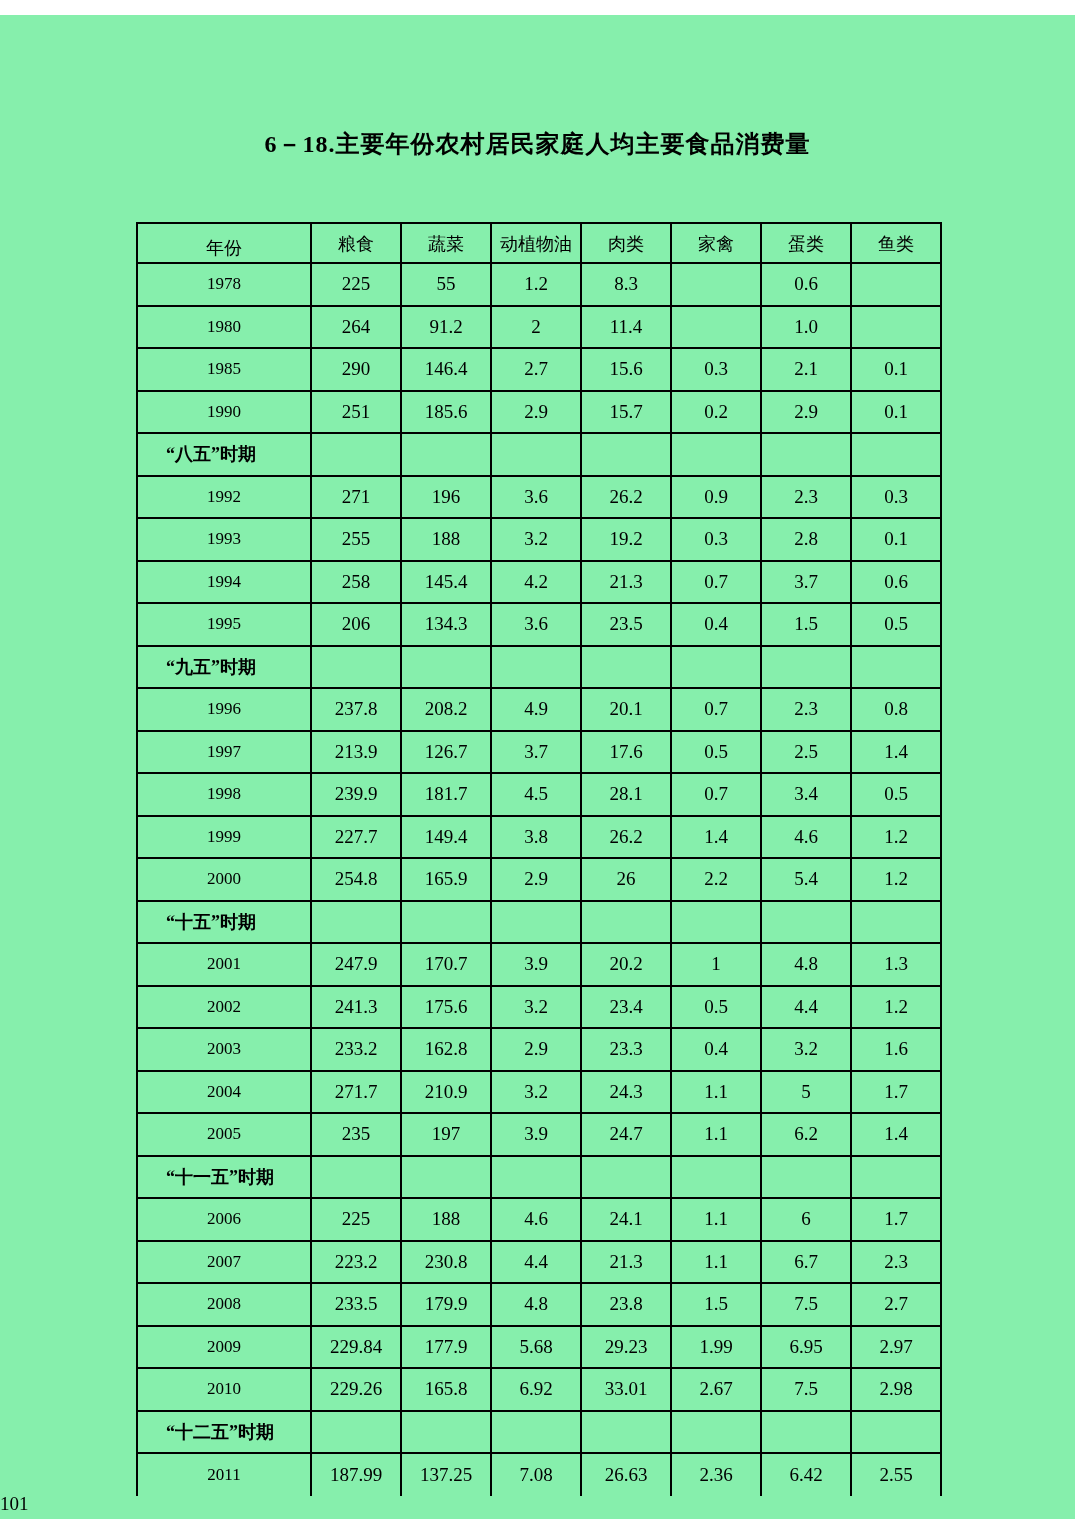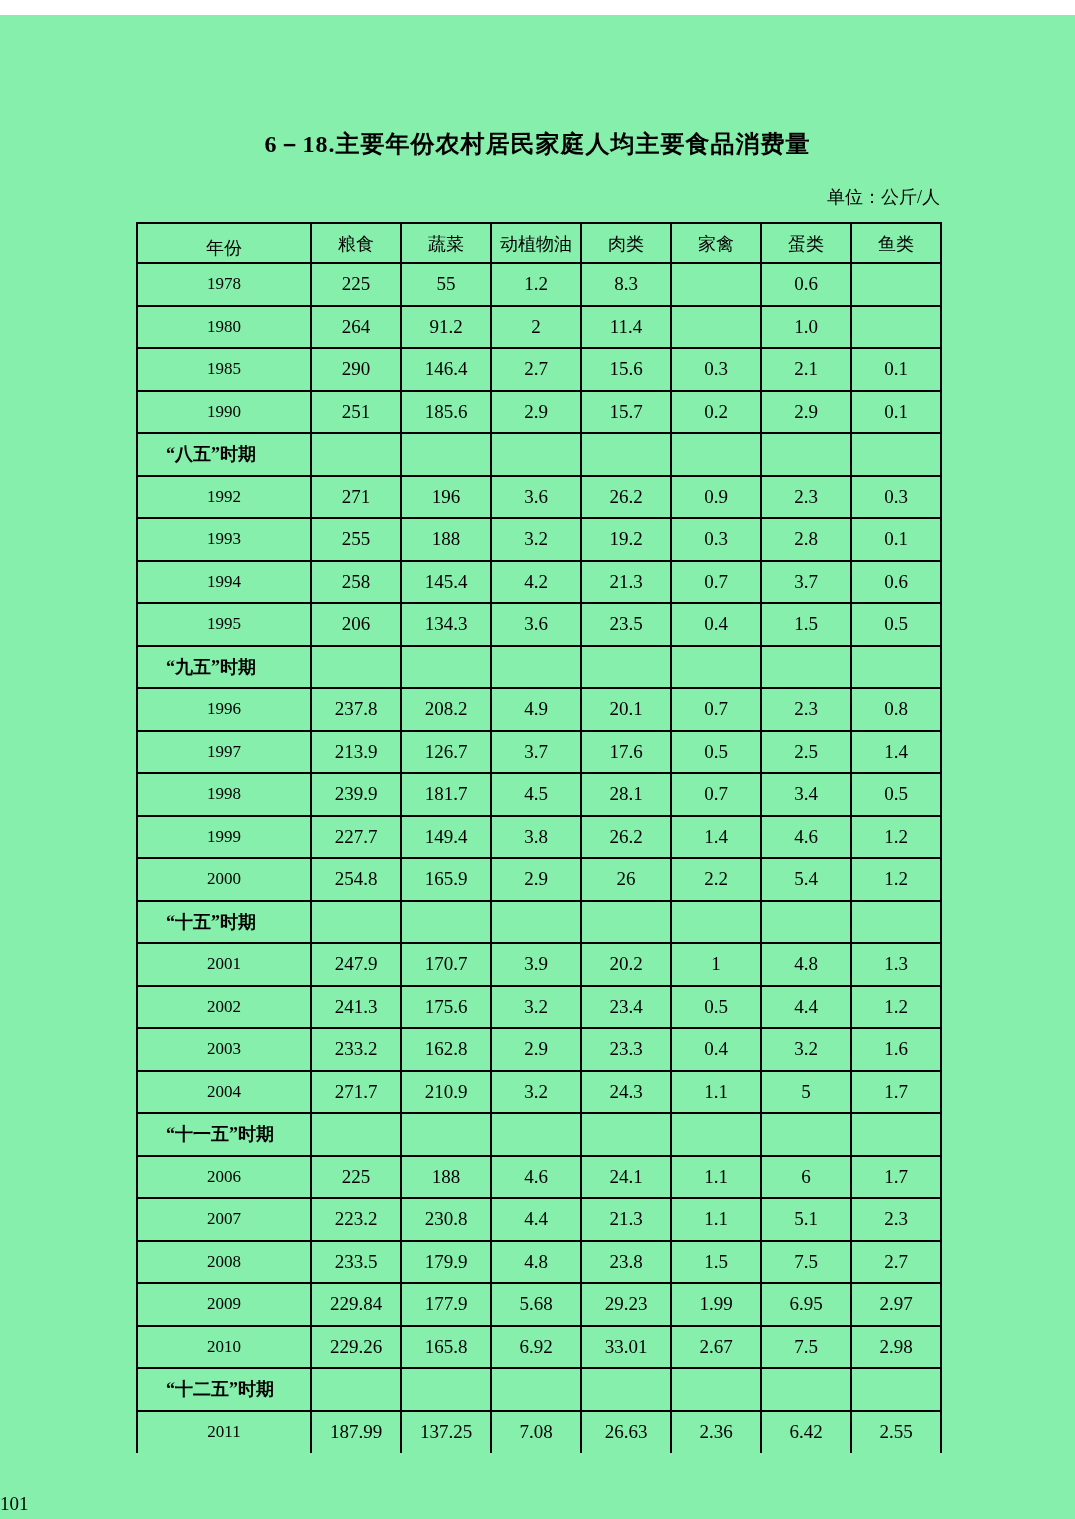--- a/index.html
+++ b/index.html
@@ -90,21 +90,20 @@
     font-size: 19px;
   }
 </style>
 </head>
 <body>
 
 <div class="page">
 
   <div class="doc-title">6－18.主要年份农村居民家庭人均主要食品消费量</div>
 
-  <div class="unit-line">单位：公斤/人</div>
 
   <table class="data-table">
     <colgroup>
       <col class="col-year">
       <col class="col-val">
         <col class="col-val">
         <col class="col-val">
         <col class="col-val">
       <col class="col-val">
         <col class="col-val">
@@ -317,20 +316,30 @@
           <td class="year-cell">2004</td>
           <td>271.7</td>
           <td>210.9</td>
           <td>3.2</td>
           <td>24.3</td>
           <td>1.1</td>
           <td>5</td>
           <td>1.7</td>
         </tr>
         <tr>
+          <td class="year-cell">2005</td>
+          <td>235</td>
+          <td>197</td>
+          <td>3.9</td>
+          <td>24.7</td>
+          <td>1.1</td>
+          <td>6.2</td>
+          <td>1.4</td>
+        </tr>
+        <tr>
           <td class="year-cell section-cell">“十一五”时期</td>
           <td></td>
           <td></td>
           <td></td>
           <td></td>
           <td></td>
           <td></td>
           <td></td>
         </tr>
         <tr>
@@ -343,21 +352,21 @@
           <td>6</td>
           <td>1.7</td>
         </tr>
         <tr>
           <td class="year-cell">2007</td>
           <td>223.2</td>
           <td>230.8</td>
           <td>4.4</td>
           <td>21.3</td>
           <td>1.1</td>
-          <td>5.1</td>
+          <td>6.7</td>
           <td>2.3</td>
         </tr>
         <tr>
           <td class="year-cell">2008</td>
           <td>233.5</td>
           <td>179.9</td>
           <td>4.8</td>
           <td>23.8</td>
           <td>1.5</td>
           <td>7.5</td>

